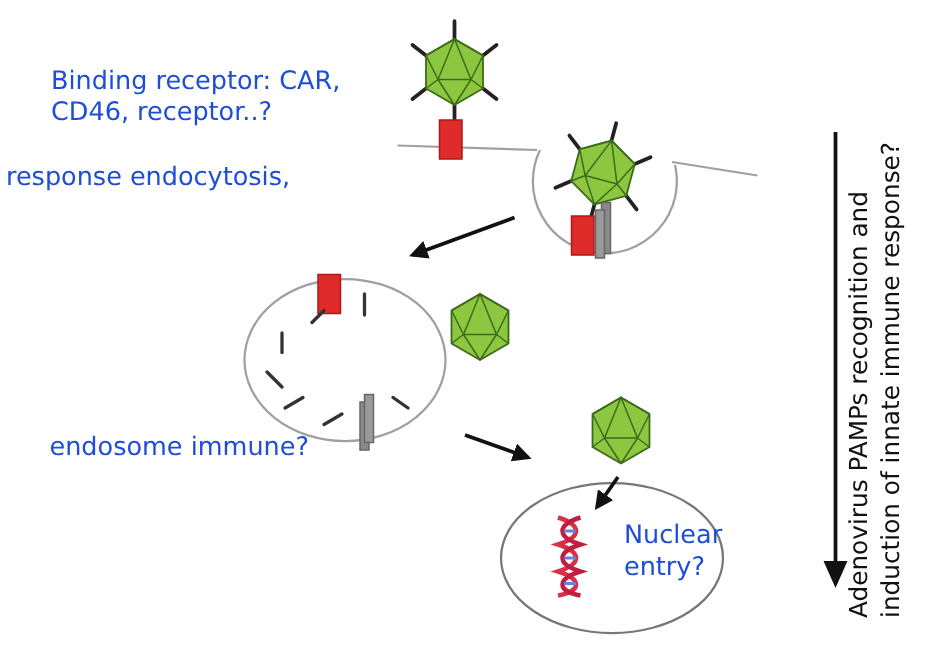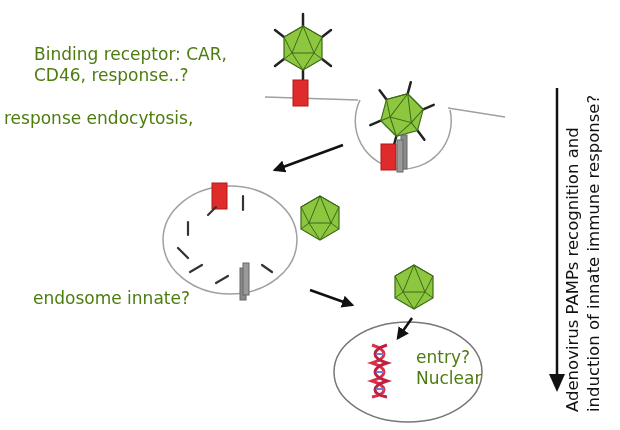--- a/index.html
+++ b/index.html
@@ -1,18 +1,18 @@
 <!DOCTYPE html>
 <html><head>
 <meta charset="utf-8">
 <style>
   html, body { margin: 0; padding: 0; background: #ffffff; }
   body { width: 620px; height: 430px; position: relative; overflow: hidden;
          font-family: "DejaVu Sans", sans-serif; color: #111; }
-  .lbl { position: absolute; font-size: 17px; line-height: 21px; color: #4d7c0f; white-space: nowrap; }
+  .lbl { position: absolute; font-size: 17px; line-height: 21px; color: #1d4ed8; white-space: nowrap; }
   #diagram { position: absolute; left: 0; top: 0; }
   .vert { position: absolute; left: 562px; top: 412px; transform: rotate(-90deg); transform-origin: 0 0;
           font-size: 16.5px; line-height: 21px; white-space: nowrap; }
 </style>
 </head>
 <body>
 
 <svg id="diagram" width="620" height="430" viewBox="0 0 620 430">
   <defs>
     <marker id="ah" viewBox="0 0 10 10" refX="8" refY="5" markerWidth="5" markerHeight="5" orient="auto">
@@ -81,32 +81,32 @@
         <line x1="376" y1="389" x2="384" y2="389"></line>
       </g>
   </g>
 
   <line x1="557" y1="88" x2="557" y2="378" stroke="#111" stroke-width="2.5"></line>
   <polygon points="549,374 565,374 557,392" fill="#111"></polygon>
 </svg>
 
 <div class="lbl" style="left:34px;top:44px;">
   <div>Binding receptor: CAR,</div>
-  <div>CD46, response..?</div>
+  <div>CD46, receptor..?</div>
 </div>
 
 <div class="lbl" style="left:4px;top:108px;">
   <div>response endocytosis,</div>
 </div>
 
 <div class="lbl" style="left:33px;top:288px;">
-  <div>endosome innate?</div>
+  <div>endosome immune?</div>
 </div>
 
 <div class="lbl" style="left:416px;top:347px;">
+  <div>Nuclear</div>
   <div>entry?</div>
-  <div>Nuclear</div>
 </div>
 
 <div class="vert">
   <div>Adenovirus PAMPs recognition and</div>
   <div>induction of innate immune response?</div>
 </div>
 
 </body></html>

